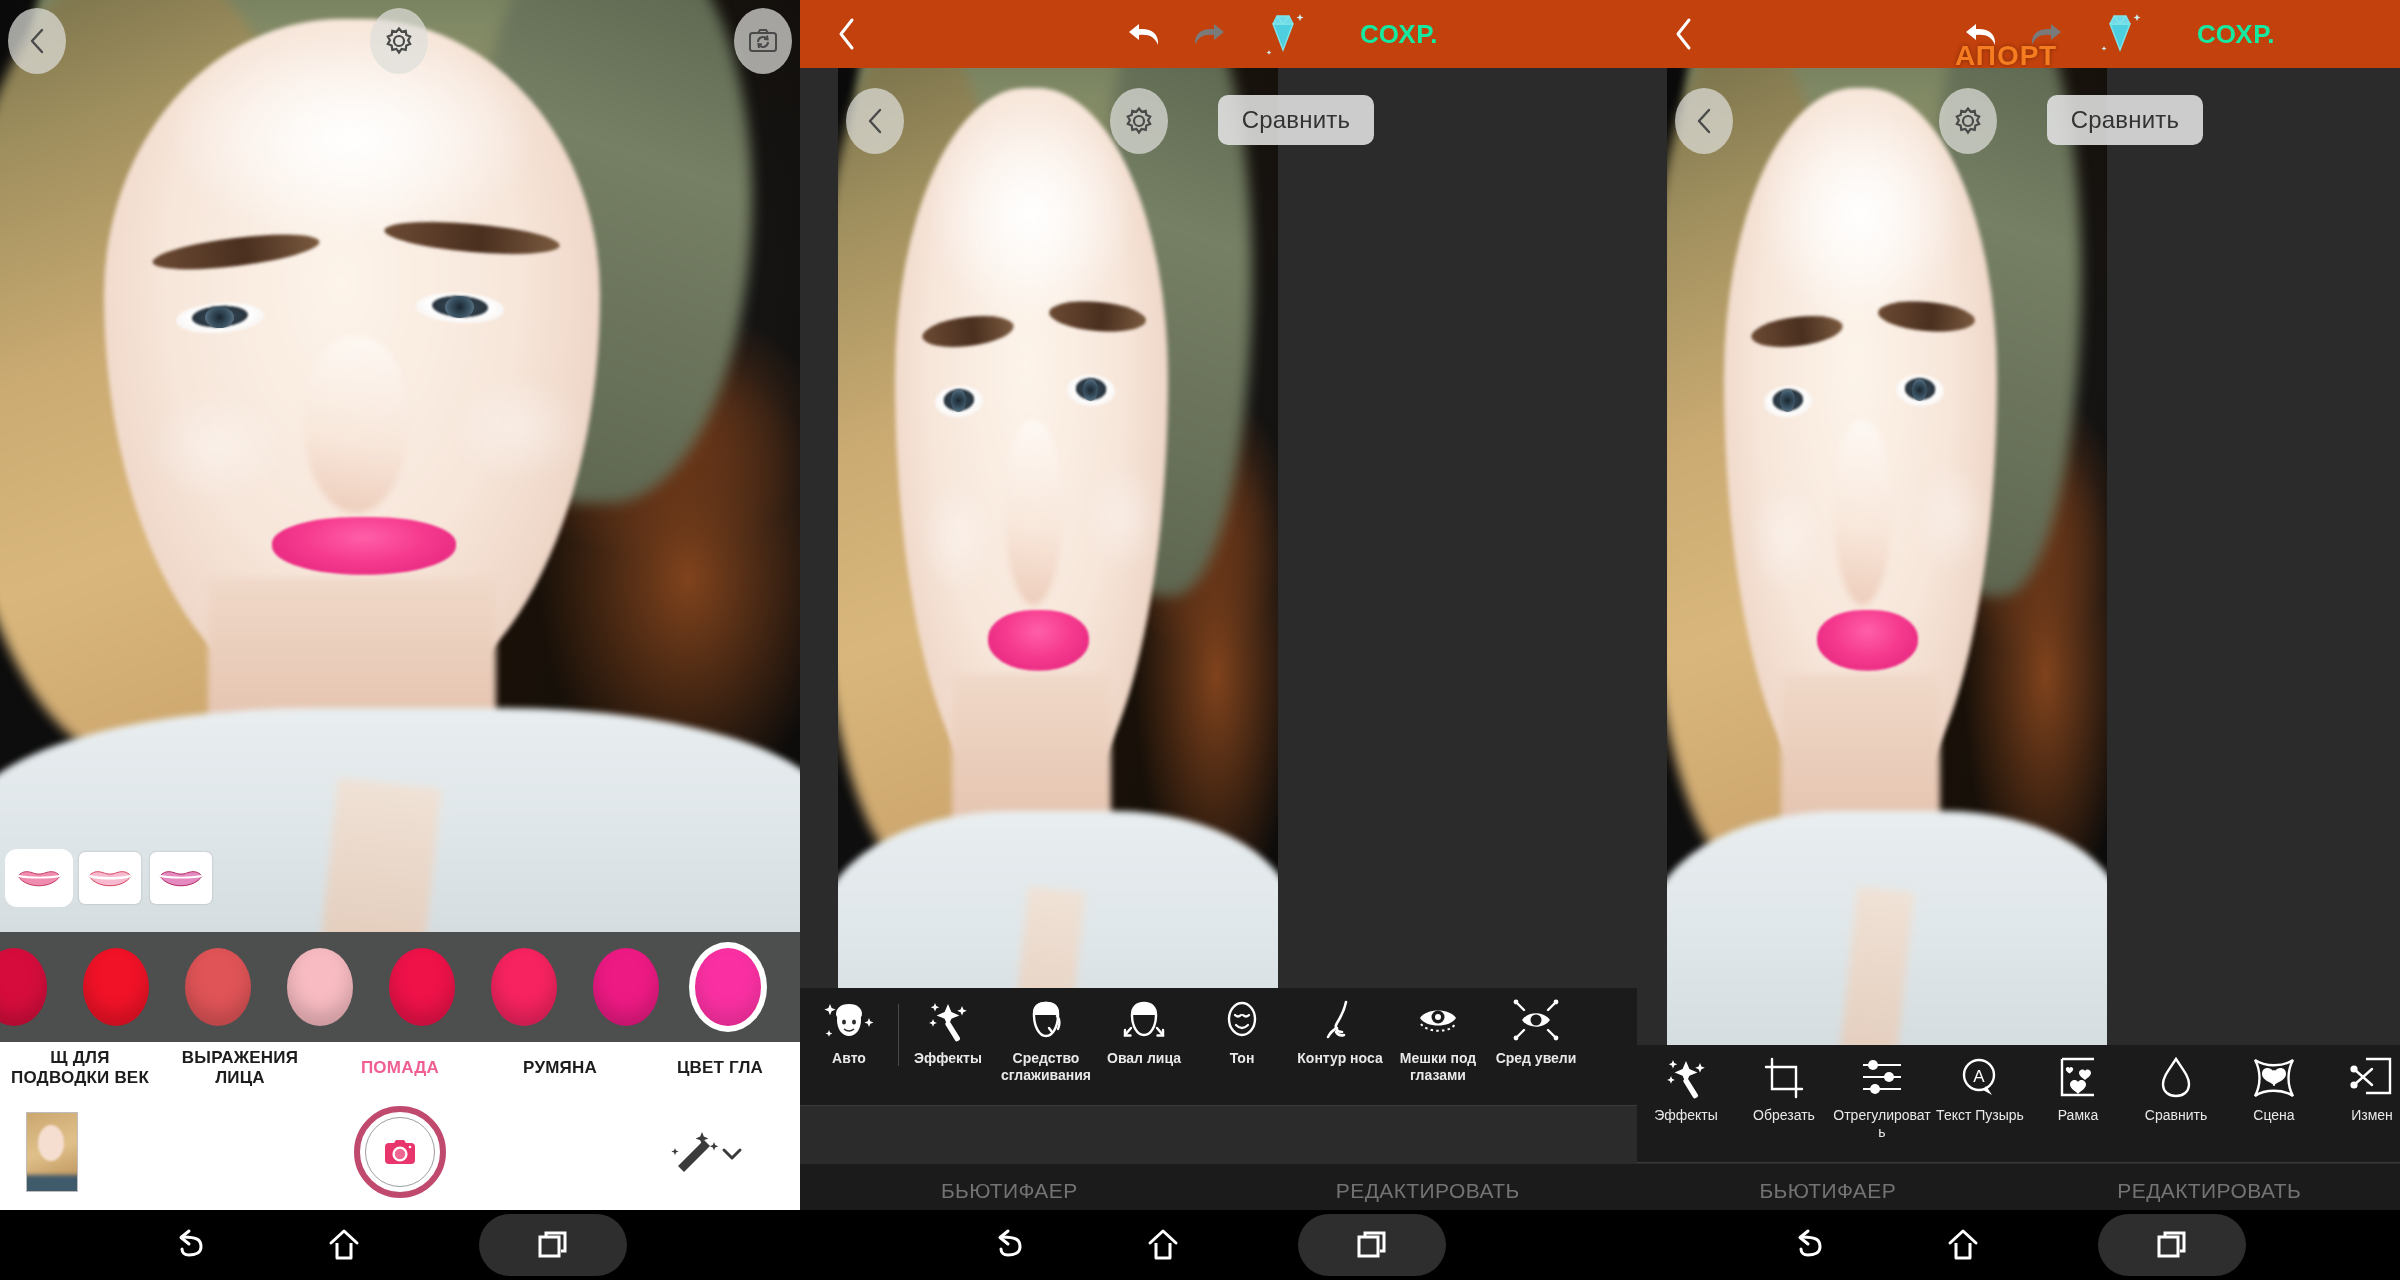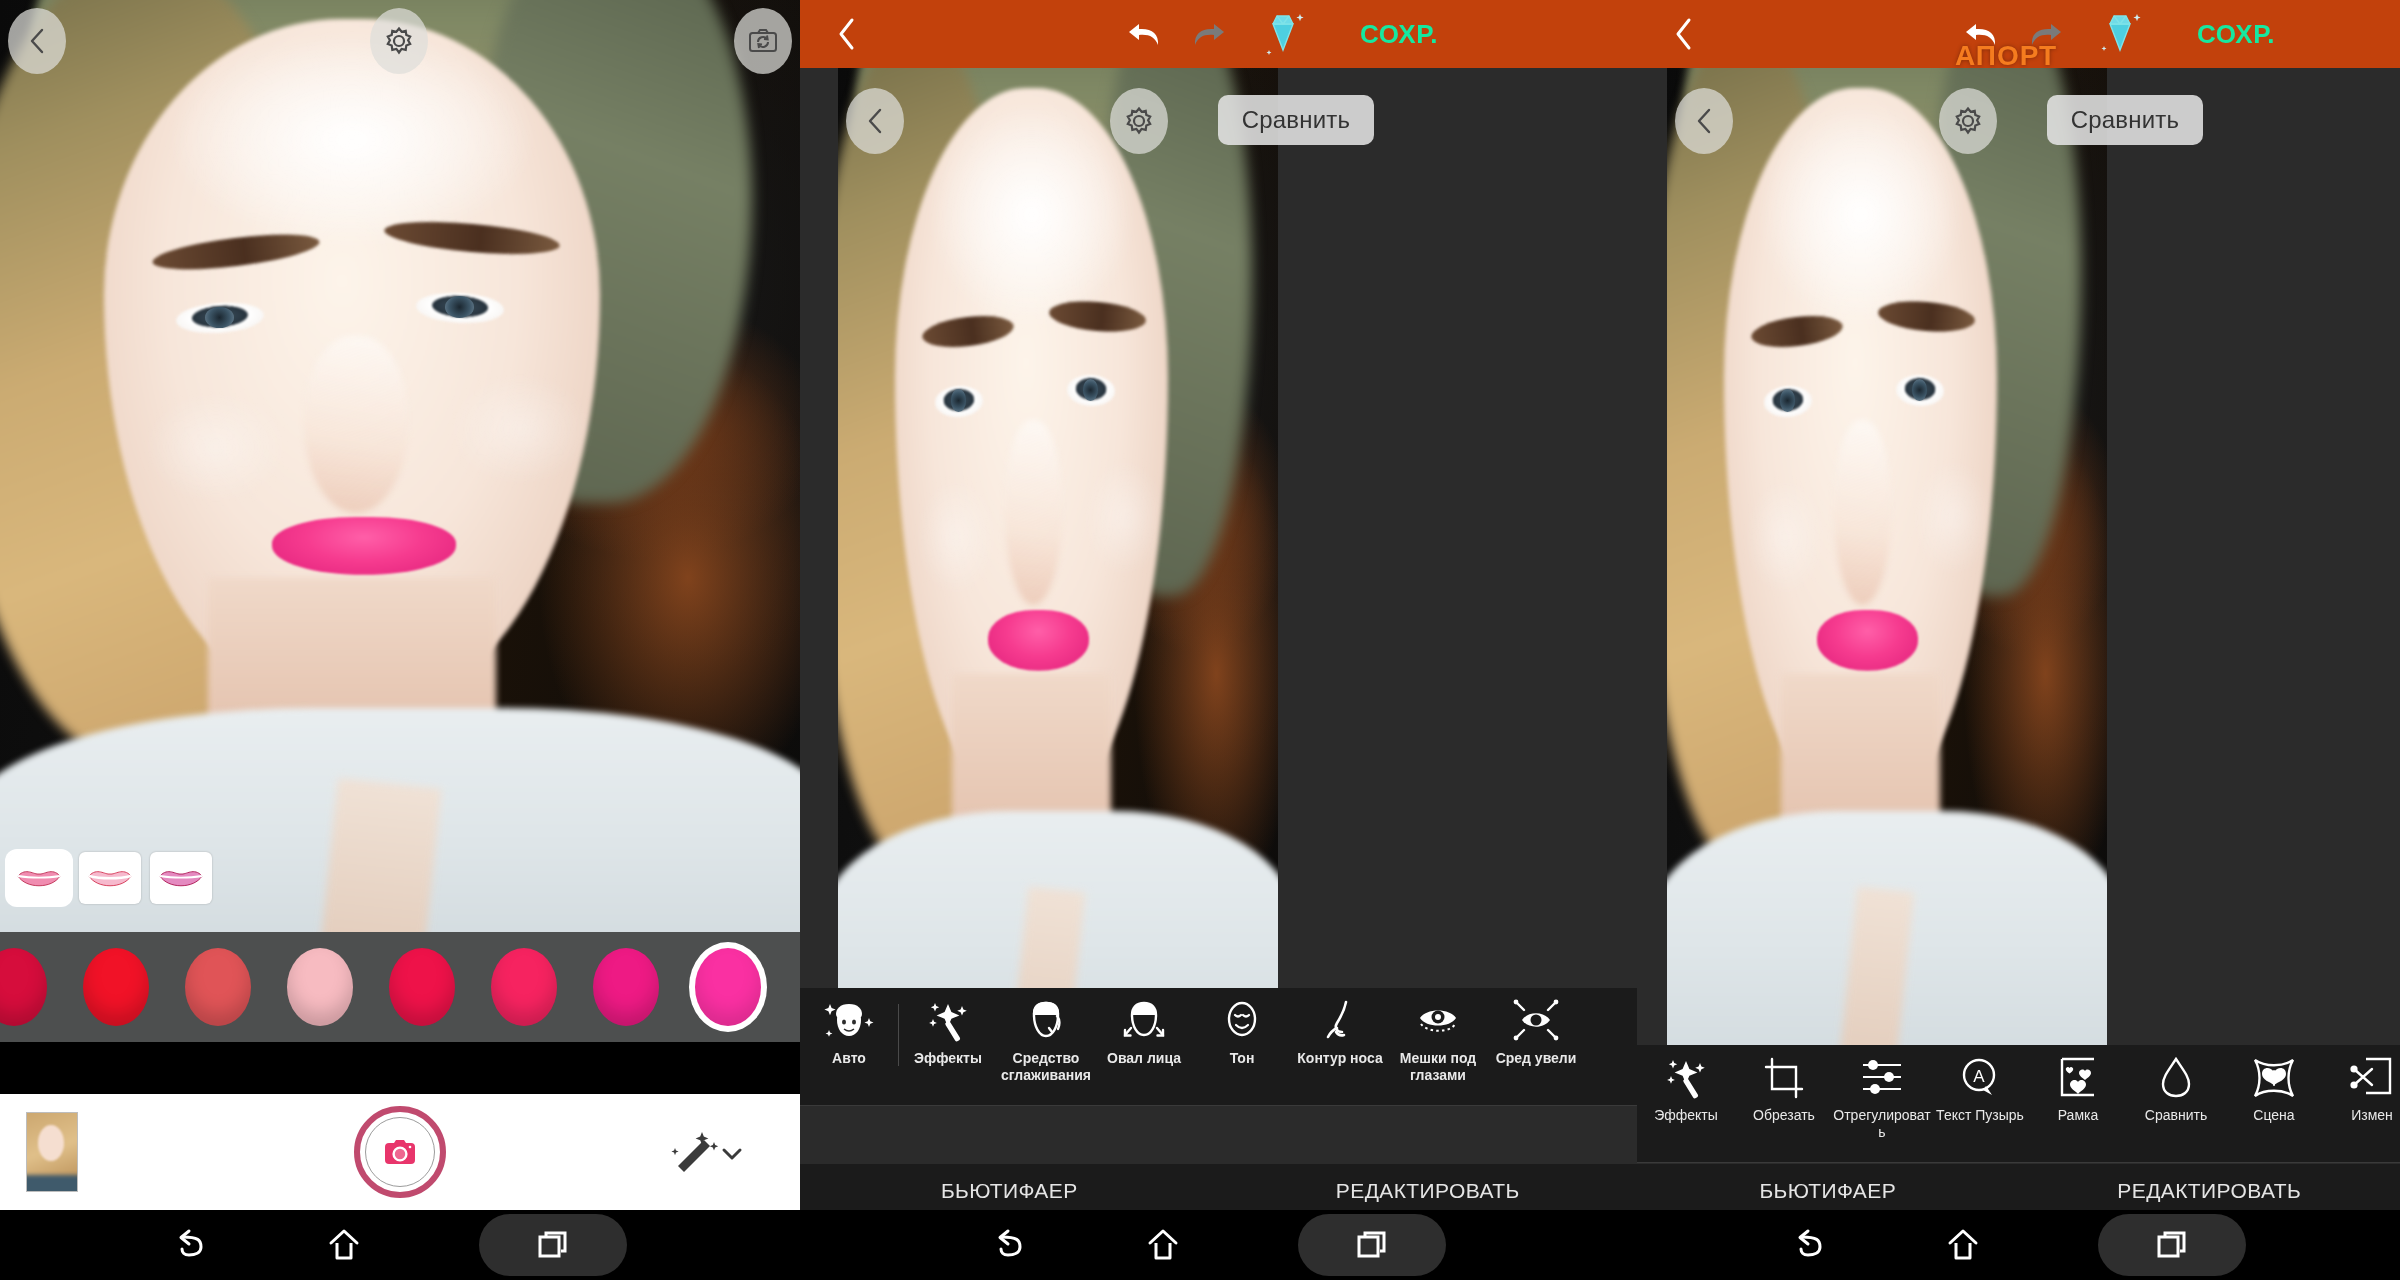--- a/index.html
+++ b/index.html
@@ -208,21 +208,21 @@
     color:#e9e9e9; font-size:14px; text-align:center; line-height:1.18;
     width:98px; word-break:break-word;
   }
   .tool-sep { width:1px; height:62px; background:#4a4a4a; margin-top:16px; flex:0 0 auto; }
 
   .tabbar-dark {
     position:absolute; left:0; width:100%; height:54px;
     background:#1b1b1b; display:flex; align-items:center;
   }
   .tabbar-dark .dtab {
-    flex:1 1 0; text-align:center; color:#e5e5e5; font-size:21px; position:relative;
+    flex:1 1 0; text-align:center; color:#737373; font-size:21px; position:relative;
     letter-spacing:.4px;
   }
   .tabbar-dark .dtab .ul {
     position:absolute; left:50%; transform:translateX(-50%); bottom:-14px;
     width:134px; height:3px; background:#c2185b; display:none;
   }
   .tabbar-dark .dtab.active .ul { display:block; }
 
   .navbar {
     position:absolute; left:0; bottom:0; width:100%; height:70px;
@@ -334,20 +334,27 @@
           <div class="swatch" style="background:#F62360"></div>
         </div>
       <div class="swatch-wrap">
           <div class="swatch" style="background:#EE1A84"></div>
         </div>
       <div class="swatch-wrap sel">
           <div class="swatch" style="background:#FA30A2"></div>
         </div>
     </div>
 
+    <div class="tabbar-left">
+      <div class="tab">Щ ДЛЯ ПОДВОДКИ ВЕК</div>
+      <div class="tab">ВЫРАЖЕНИЯ ЛИЦА</div>
+      <div class="tab active">ПОМАДА</div>
+      <div class="tab">РУМЯНА</div>
+      <div class="tab">ЦВЕТ ГЛА</div>
+    </div>
 
     <div class="cambar">
       <div class="cam-thumb">
         <div class="t-hair"></div>
           <div class="t-face"></div>
           <div class="t-shirt"></div>
       </div>
       <div class="shutter">
         <div class="inner">
           <svg width="34" height="28" viewBox="0 0 34 28">

